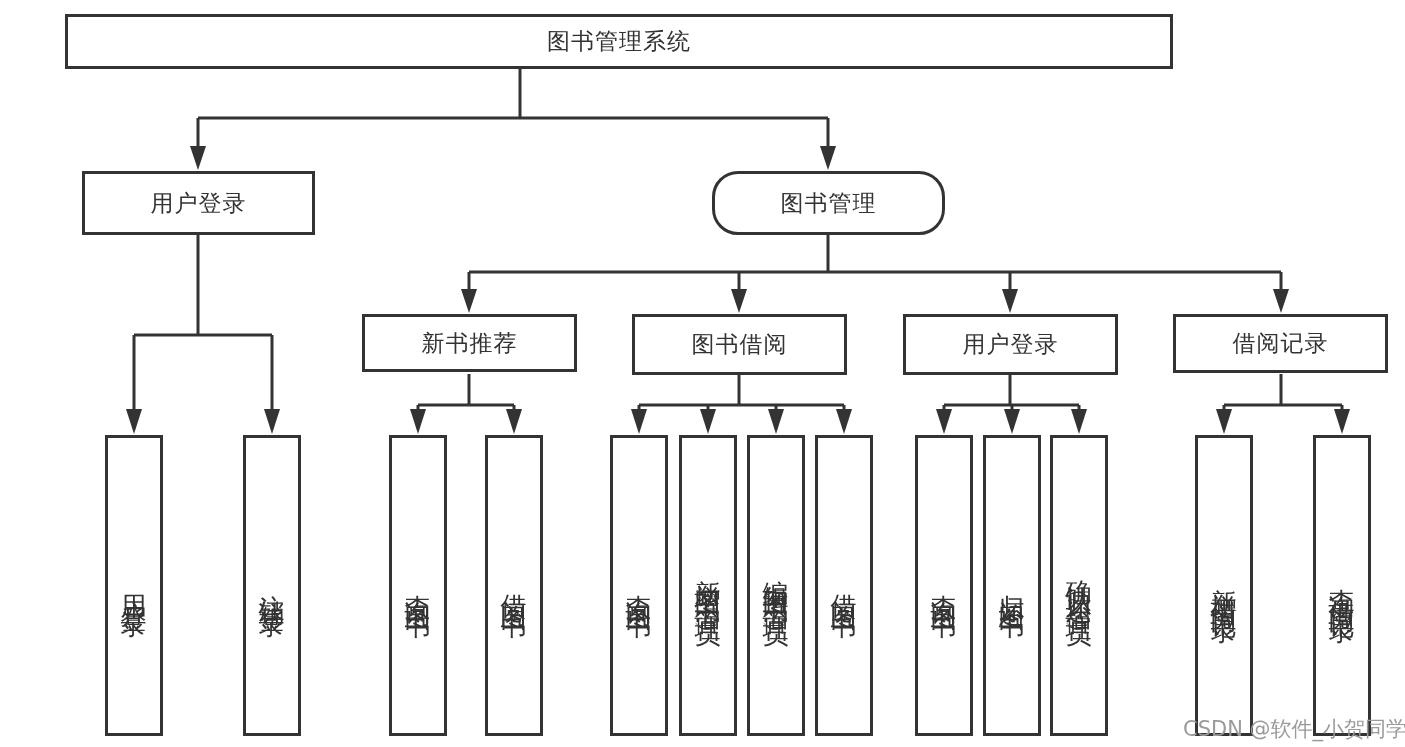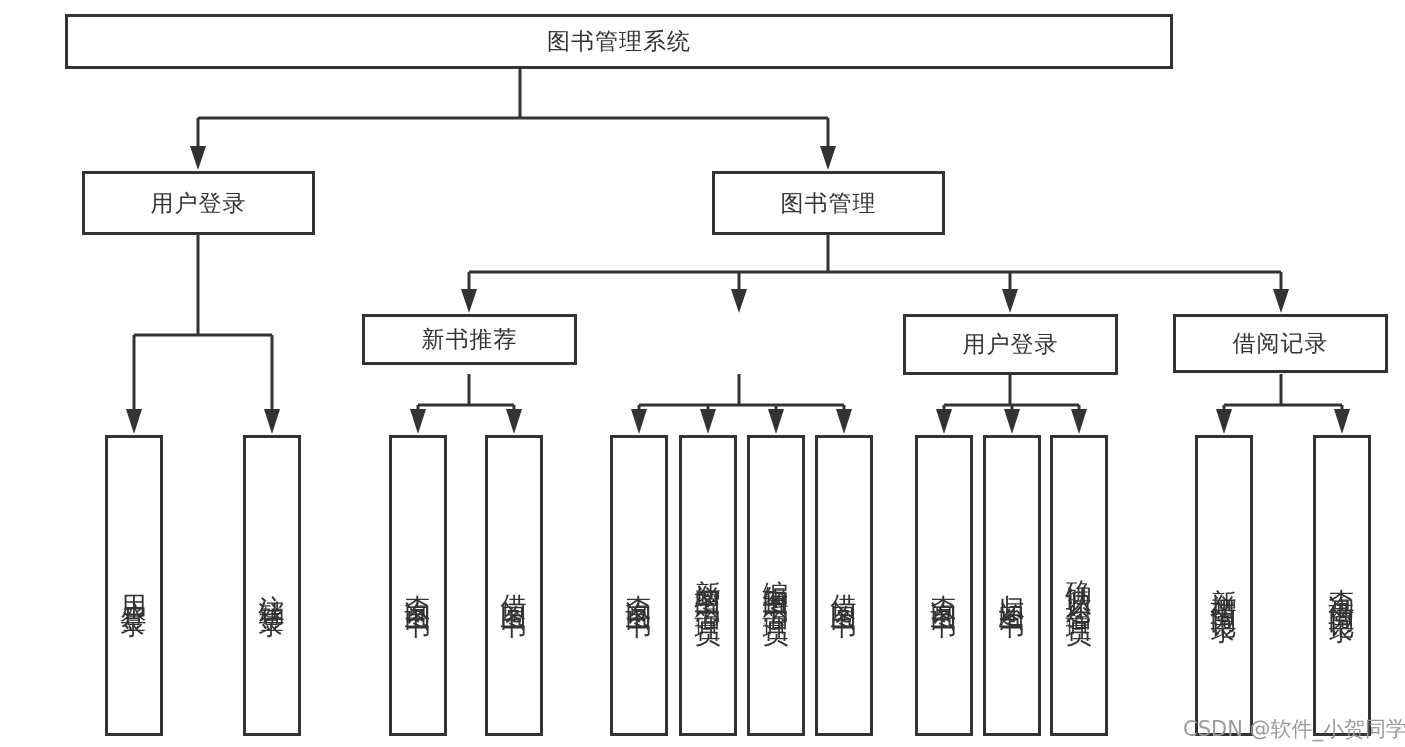--- a/index.html
+++ b/index.html
@@ -31,23 +31,23 @@
     writing-mode: vertical-rl;
     text-orientation: mixed;
     font-size: 26px;
     letter-spacing: 6px;
     line-height: 1;
   }
   
   .n-root  { left: 22px;  top: 14px;  width: 1108px; height: 55px; margin-left: 43px; }
   
   .n-login { left: 82px;  top: 171px; width: 233px; height: 64px; }
-  .n-mgmt  { left: 712px; top: 171px; width: 233px; height: 64px; }
-  
-  .n-rec   { left: 362px;  top: 314px; width: 215px; height: 51px; }
+  .n-mgmt  { left: 712px; top: 171px; width: 233px; height: 64px; border-radius: 26px; }
+  
+  .n-rec   { left: 362px;  top: 314px; width: 215px; height: 58px; }
   .n-bor   { left: 632px;  top: 314px; width: 215px; height: 61px; }
   .n-cur   { left: 903px;  top: 314px; width: 215px; height: 61px; }
   .n-his   { left: 1173px; top: 314px; width: 215px; height: 59px; }
   
   .leaf { top: 435px; width: 58px; height: 301px; }
   .l-a1 { left: 105px; }  .l-a2 { left: 243px; }
   .l-b1 { left: 389px; }  .l-b2 { left: 485px; }
   .l-c1 { left: 610px; }  .l-c2 { left: 679px; }  .l-c3 { left: 747px; }  .l-c4 { left: 815px; }
   .l-d1 { left: 915px; }  .l-d2 { left: 983px; }  .l-d3 { left: 1050px; }
   .l-e1 { left: 1195px; } .l-e2 { left: 1313px; }
@@ -164,20 +164,23 @@
   <div class="box hbox n-login">
     <span>用户登录</span>
   </div>
   <div class="box hbox n-mgmt">
     <span>图书管理</span>
   </div>
 
   <div class="box hbox n-rec">
     <span>新书推荐</span>
   </div>
+  <div class="box hbox n-bor">
+    <span>图书借阅</span>
+  </div>
   <div class="box hbox n-cur">
     <span>用户登录</span>
   </div>
   <div class="box hbox n-his">
     <span>借阅记录</span>
   </div>
 
   <div class="box vbox leaf l-a1">
     <span>用户登录</span>
   </div>

